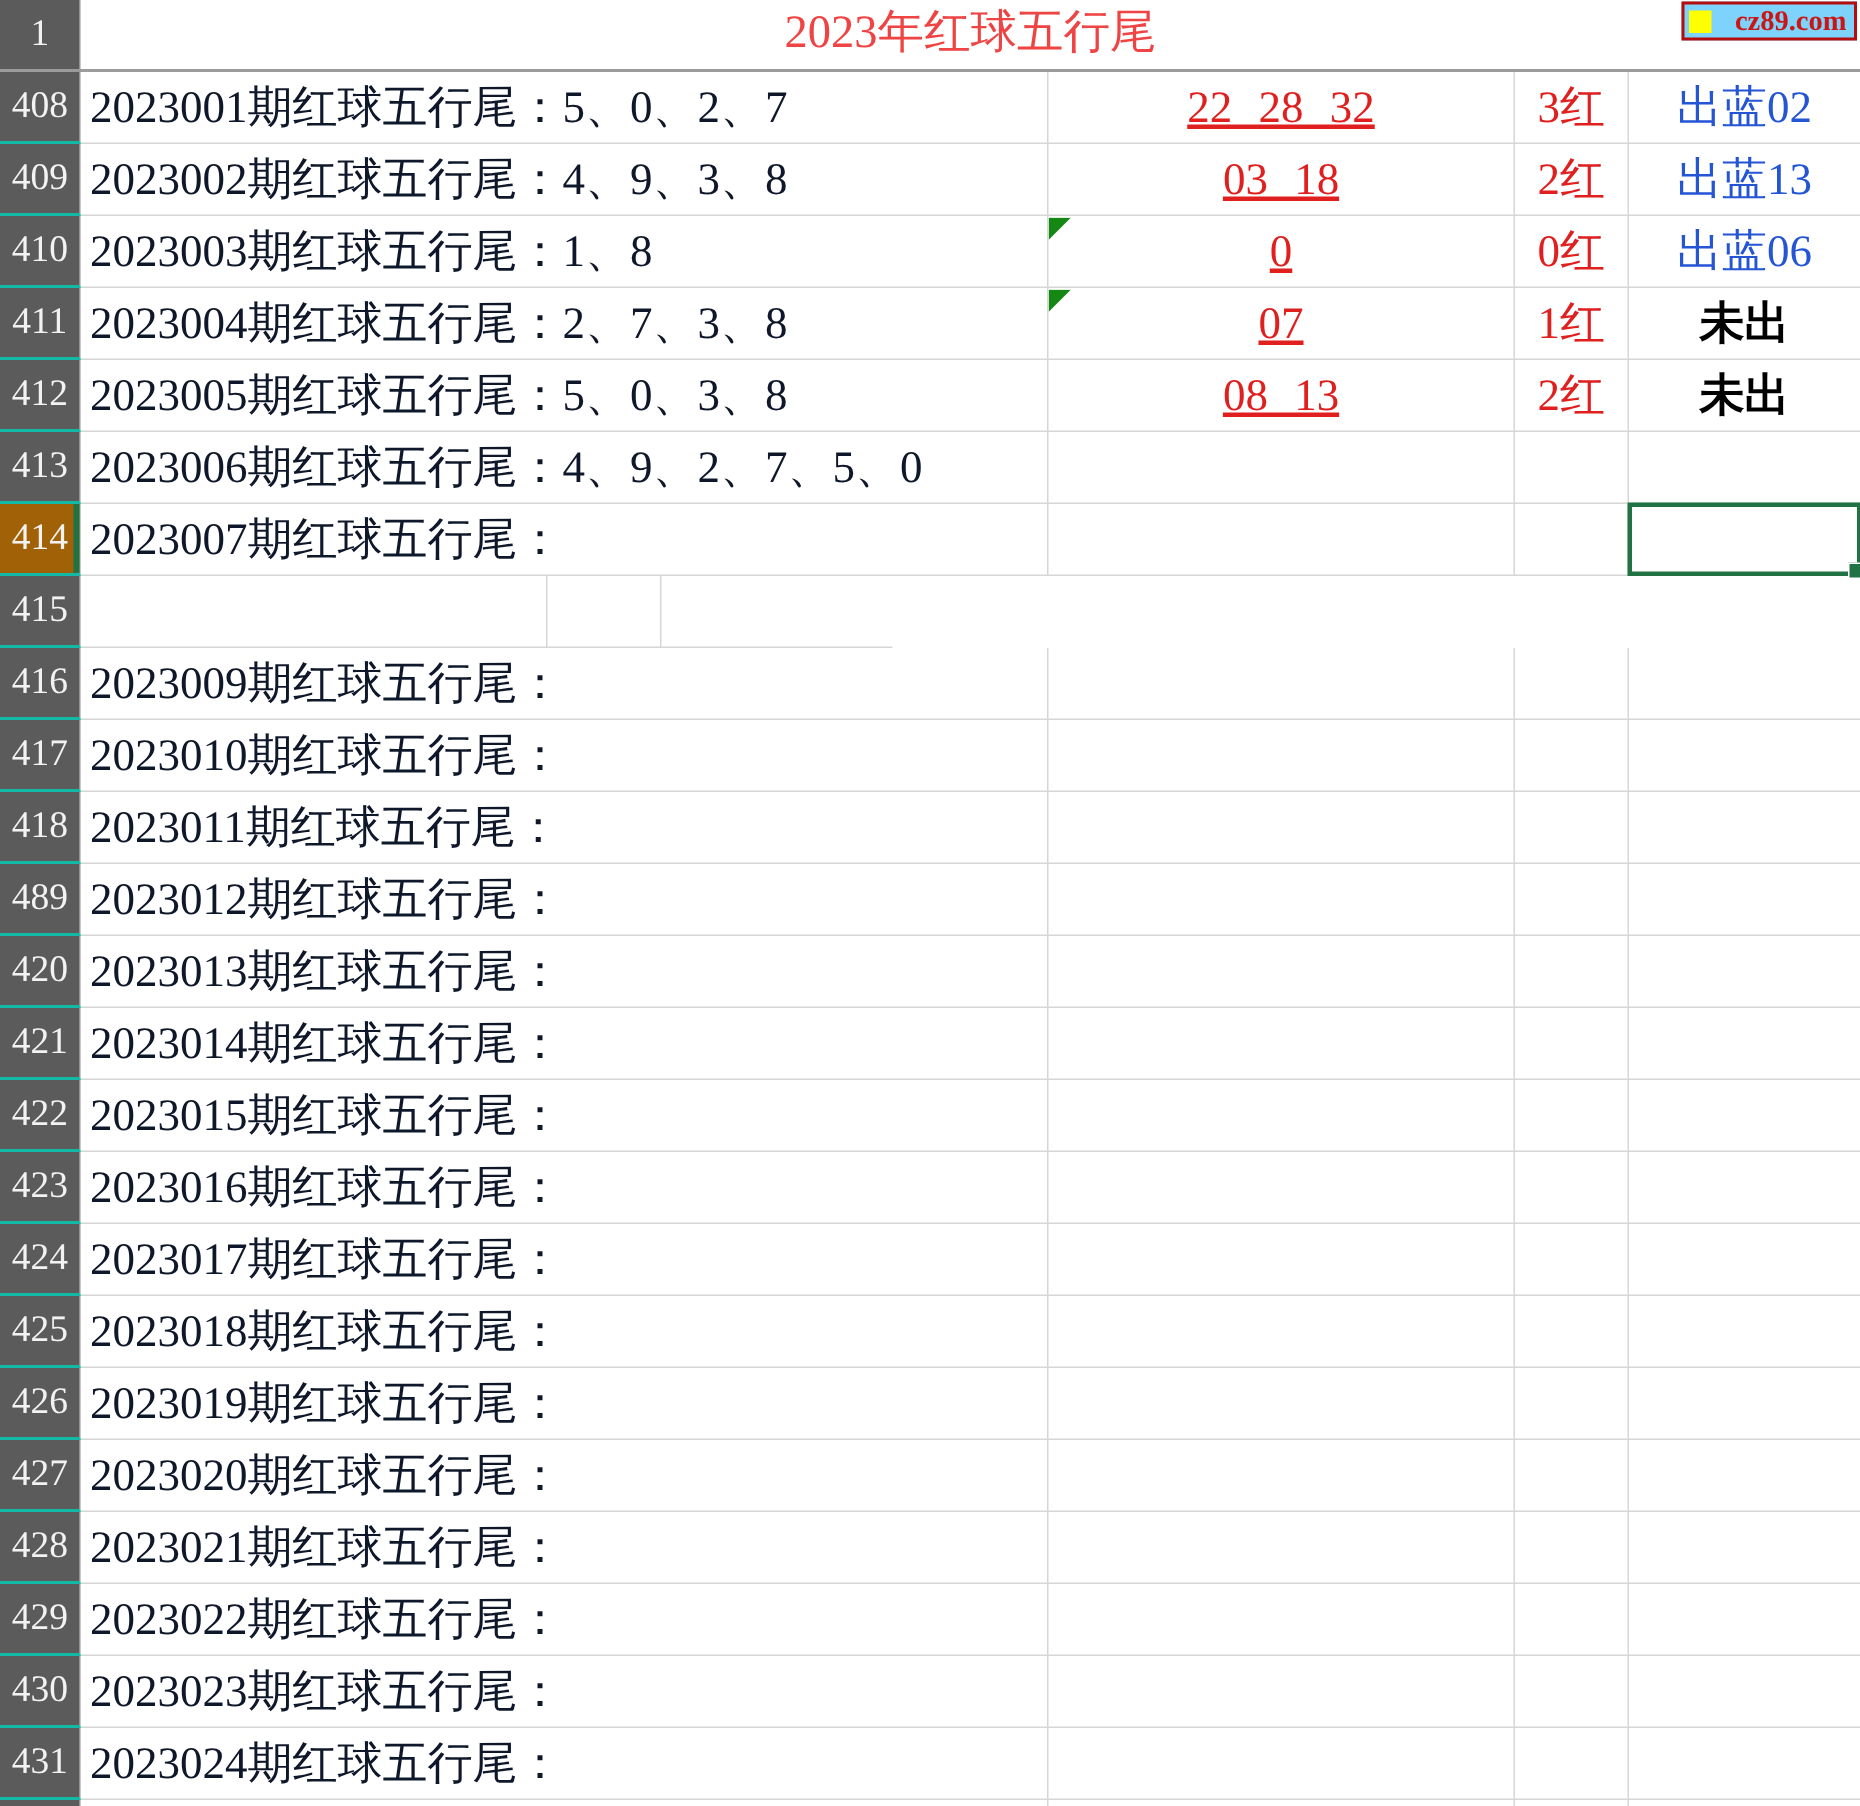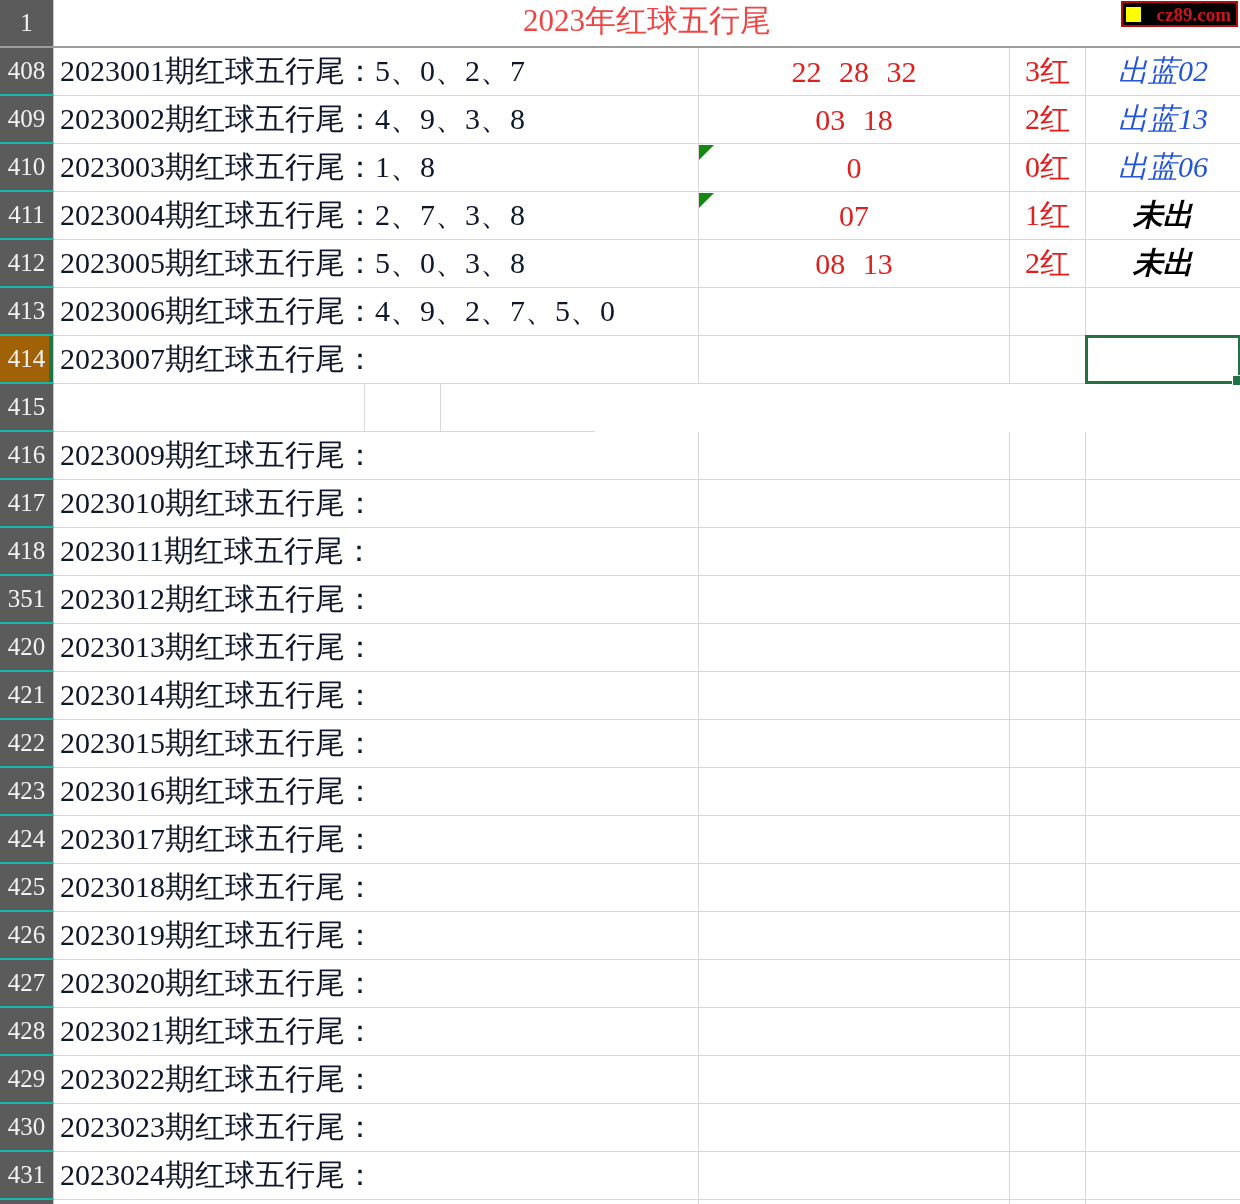--- a/index.html
+++ b/index.html
@@ -12,23 +12,23 @@
   .row { display:flex; height:48px; box-sizing:border-box; }
   .cell {
     box-sizing:border-box; position:relative;
     display:flex; align-items:center;
     border-right:1px solid #d6d6d6; border-bottom:1px solid #d6d6d6;
   }
   
   .rowhead { width:54px;  justify-content:center; background:#5b5b5b; color:#f2f2f2;
              font-size:25px; border-right:1px solid #c9c9c9; border-bottom:2px solid #14b8a6; }
   .colB   { width:645px; padding-left:6px; font-size:30px; color:#0f172a; white-space:nowrap; }
-  .colC   { width:311px; justify-content:center; font-size:30px; color:#e01f1f; word-spacing:10px; }
+  .colC   { width:311px; justify-content:center; font-size:30px; color:#e01f1f; word-spacing:10px;text-decoration:underline; }
   .colD   { width:76px;  justify-content:center; font-size:30px; color:#e01f1f; }
-  .colE   { width:154px; justify-content:center; font-size:30px; border-right:none;font-style:italic; }
+  .colE   { width:154px; justify-content:center; font-size:30px; border-right:none; }
   .colE.blue  { color:#2355d4; }
   .colE.black { color:#000; font-weight:bold; }
 
   
   .title-row { height:48px; border-bottom:2px solid #9b9b9b; }
   .title-row .rowhead { height:46px; border-bottom:none; }
   .title-cell {
     flex:1; display:flex; align-items:center; justify-content:center;
     font-size:31px; color:#ef4444; height:42px; box-sizing:border-box;
   }
@@ -50,21 +50,21 @@
   
   .flag::before {
     content:""; position:absolute; left:0; top:1px; width:15px; height:15px;
     background:#148714; clip-path:polygon(0 0,100% 0,0 100%);
   }
 
   
   .logo {
     position:absolute; top:1px; right:2px; z-index:5;
     display:flex; align-items:center; gap:16px;
-    border:2px solid #b50d0d; background:#000000;
+    border:2px solid #b50d0d; background:#7dd3fc;
     padding:1px 5px 1px 3px; height:20px;
   }
   .logo .sq { width:15px; height:15px; background:#ffff00; }
   .logo .txt { font-size:19px; font-weight:600; color:#cc1616; line-height:1; }
 </style>
 </head>
 <body>
 
 <div class="sheet">
 
@@ -153,21 +153,21 @@
     <div class="cell colE"></div>
   </div>
       <div class="row">
     <div class="cell rowhead">418</div>
     <div class="cell colB">2023011期红球五行尾：</div>
     <div class="cell colC"></div>
     <div class="cell colD"></div>
     <div class="cell colE"></div>
   </div>
       <div class="row">
-    <div class="cell rowhead">351</div>
+    <div class="cell rowhead">489</div>
     <div class="cell colB">2023012期红球五行尾：</div>
     <div class="cell colC"></div>
     <div class="cell colD"></div>
     <div class="cell colE"></div>
   </div>
       <div class="row">
     <div class="cell rowhead">420</div>
     <div class="cell colB">2023013期红球五行尾：</div>
     <div class="cell colC"></div>
     <div class="cell colD"></div>

